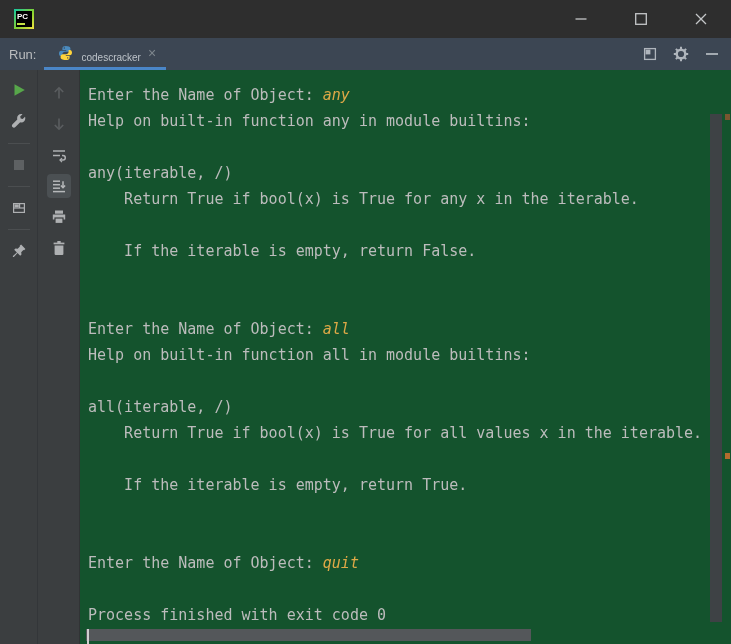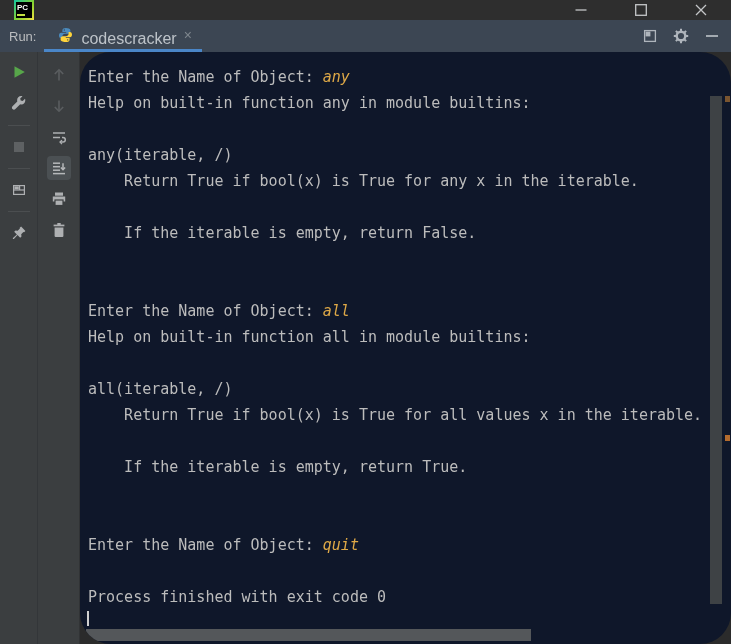--- a/index.html
+++ b/index.html
@@ -1,37 +1,37 @@
 <!DOCTYPE html>
 <html><head>
 <meta charset="utf-8">
 <style>
   * { margin:0; padding:0; box-sizing:border-box; }
   html,body { background:#1e1e1e; }
   body { width:731px; height:644px; overflow:hidden; font-family:"Liberation Sans", sans-serif; }
   .window { width:731px; height:644px; display:flex; flex-direction:column; background:#2B2B2B; }
 
   
-  .titlebar { height:20px; background:#2E2E2E; display:flex; flex:0 0 auto;gap:42px; }
+  .titlebar { height:38px; background:#2E2E2E; display:flex; align-items:center; flex:0 0 auto;gap:42px; }
   .app-icon { width:20px; height:20px; margin:0 14px; padding:2px;
               background:linear-gradient(135deg,#14c6a4 0%,#86d12f 55%,#f4e342 100%); }
   .app-icon .inner { width:100%; height:100%; background:#000; display:flex; flex-direction:column;
               align-items:flex-start; justify-content:center; padding-left:1px; }
   .app-icon .pc { font-size:8px; font-weight:bold; color:#fff; letter-spacing:0; line-height:8px; }
   .app-icon .bar { width:8px; height:2px; background:#c3e144; margin-top:2px; }
   .titlebar .title { color:#9FA2A5; font-size:13px; }
   .win-controls { margin-left:auto; display:flex; height:100%; }
   .wc { width:60px; height:100%; display:flex; align-items:center; justify-content:center; color:#C4C6C8; }
   .wc svg { display:block; }
 
   
   .tabbar { height:32px; background:#3C4653; display:flex; align-items:stretch; flex:0 0 auto; }
   .run-label { color:#BBBDBF; font-size:13px; align-self:center; padding:0 8px 0 9px; }
   .tab { display:flex; align-items:center; gap:7px; padding:0 10px 0 14px; border-bottom:3px solid #4A86C8; }
-  .tab-label { color:#BDC3C9; font-size:16px;margin-top:9px; }
+  .tab-label { color:#BDC3C9; font-size:10px;margin-top:9px; }
   .tab-close { color:#7E868D; font-size:14px; line-height:14px; }
   .tab-actions { margin-left:auto; display:flex; align-items:center; gap:13px; padding-right:10px; }
   .tab-actions .ticon { width:18px; height:18px; display:flex; align-items:center; justify-content:center; }
 
   
   .bodyrow { flex:1; display:flex; min-height:0; }
   .toolbar { width:80px; background:#3B3E40; border-right:1px solid #313335; display:flex; flex:0 0 auto; }
   .tcol { display:flex; flex-direction:column; align-items:center; }
   .tcol.left { width:37px; }
   .tcol.right { width:42px; border-left:1px solid #333639; }
@@ -218,21 +218,21 @@
         <div class="tbtn">
           <svg width="16" height="16" viewBox="0 0 16 16">
             <rect x="6.3" y="1" width="3.4" height="2" fill="#AEB0B2"></rect>
             <rect x="2.6" y="2.6" width="10.8" height="1.7" fill="#AEB0B2"></rect>
             <path fill="#AEB0B2" d="M3.6 5.4h8.8V14a1 1 0 0 1-1 1H4.6a1 1 0 0 1-1-1z"></path>
           </svg>
         </div>
       </div>
     </div>
 
-    <div class="console" style="background: #0f172a; border-radius: 31px;">
+    <div class="console" style="background: #14532d;">
       <div class="console-out" id="console-out"><div class="console-line"><span class="seg-o" style="color: rgb(188, 188, 188);">Enter the Name of Object: </span><span class="seg-i" style="color: rgb(223, 169, 71);">any</span></div><div class="console-line"><span class="seg-o" style="color: rgb(188, 188, 188);">Help on built-in function any in module builtins:</span></div><div class="console-line">&nbsp;</div><div class="console-line"><span class="seg-o" style="color: rgb(188, 188, 188);">any(iterable, /)</span></div><div class="console-line"><span class="seg-o" style="color: rgb(188, 188, 188);">    Return True if bool(x) is True for any x in the iterable.</span></div><div class="console-line">&nbsp;</div><div class="console-line"><span class="seg-o" style="color: rgb(188, 188, 188);">    If the iterable is empty, return False.</span></div><div class="console-line">&nbsp;</div><div class="console-line">&nbsp;</div><div class="console-line"><span class="seg-o" style="color: rgb(188, 188, 188);">Enter the Name of Object: </span><span class="seg-i" style="color: rgb(223, 169, 71);">all</span></div><div class="console-line"><span class="seg-o" style="color: rgb(188, 188, 188);">Help on built-in function all in module builtins:</span></div><div class="console-line">&nbsp;</div><div class="console-line"><span class="seg-o" style="color: rgb(188, 188, 188);">all(iterable, /)</span></div><div class="console-line"><span class="seg-o" style="color: rgb(188, 188, 188);">    Return True if bool(x) is True for all values x in the iterable.</span></div><div class="console-line">&nbsp;</div><div class="console-line"><span class="seg-o" style="color: rgb(188, 188, 188);">    If the iterable is empty, return True.</span></div><div class="console-line">&nbsp;</div><div class="console-line">&nbsp;</div><div class="console-line"><span class="seg-o" style="color: rgb(188, 188, 188);">Enter the Name of Object: </span><span class="seg-i" style="color: rgb(223, 169, 71);">quit</span></div><div class="console-line">&nbsp;</div><div class="console-line"><span class="seg-o" style="color: rgb(188, 188, 188);">Process finished with exit code 0</span></div></div>
       <div class="caret"></div>
       <div class="hscroll"></div>
       <div class="vscroll"></div>
       <div class="stripe-mark m1"></div>
       <div class="stripe-mark m2"></div>
     </div>
   </div>
 </div>
 

